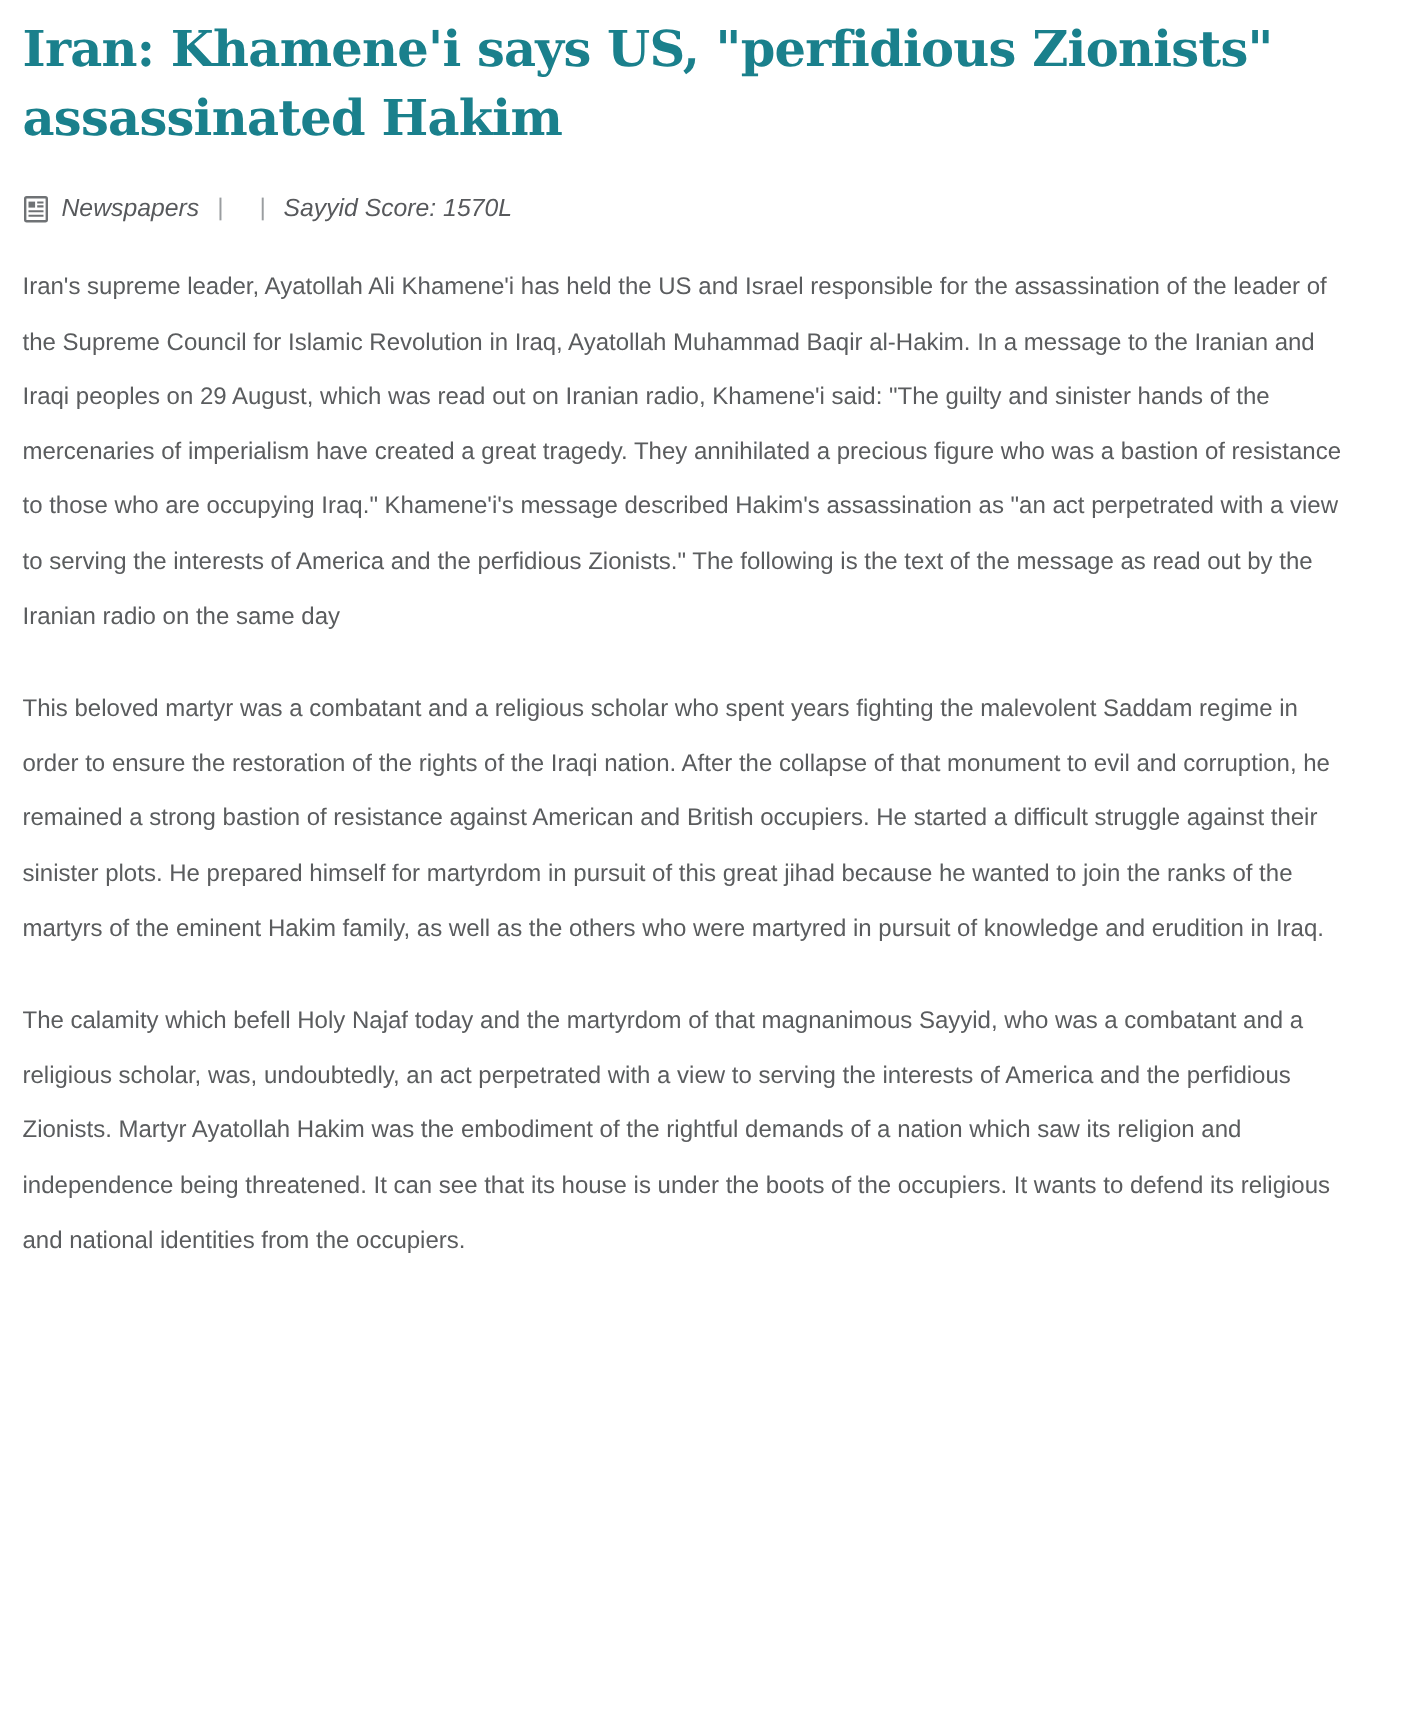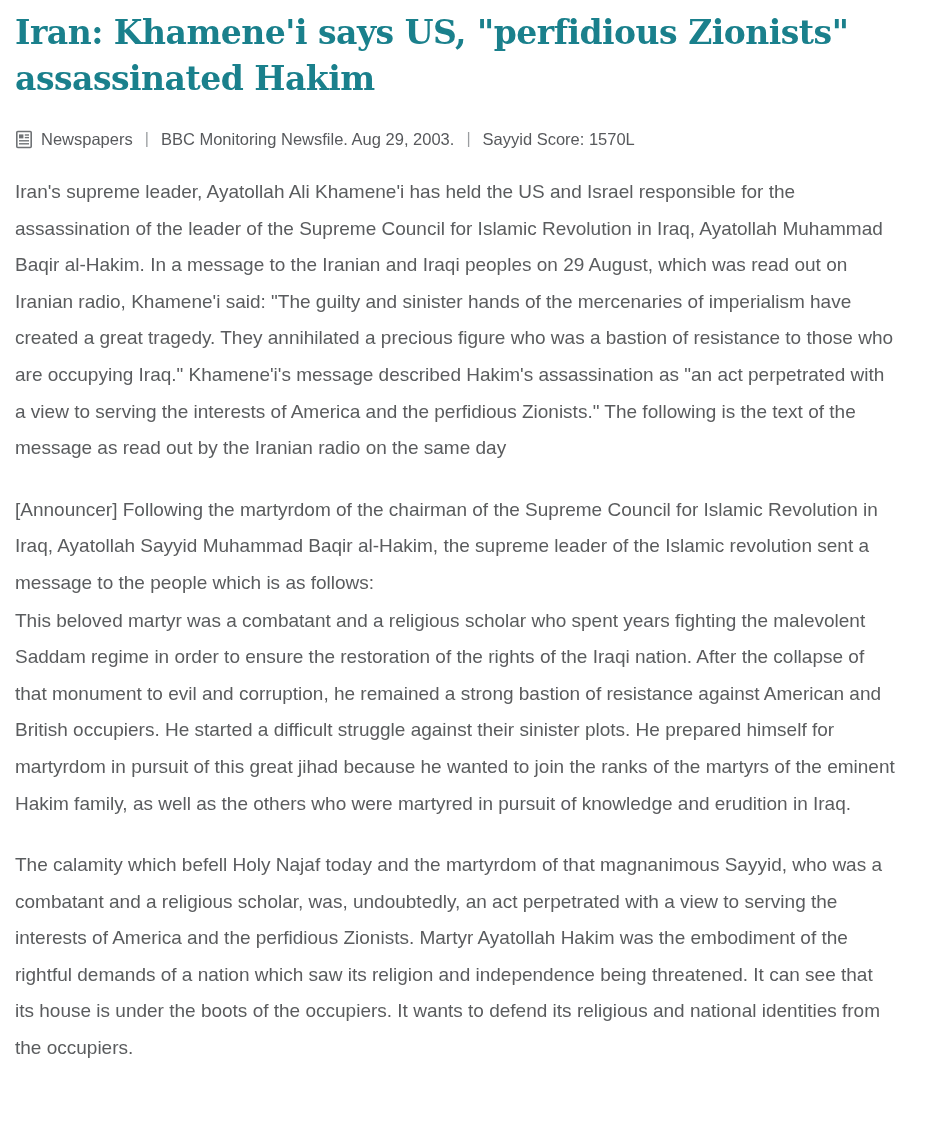--- a/index.html
+++ b/index.html
@@ -26,32 +26,33 @@
     max-width: 920px;
   }
   .meta-bar {
     display: flex;
     align-items: center;
     color: #57595c;
     font-size: 16.5px;
     line-height: 22px;
     margin: 0 0 24px 0;
     white-space: nowrap;
+    font-style: italic;
   }
   .meta-bar .icon {
     display: inline-flex;
     margin-right: 8px;
   }
   .meta-bar .sep {
     color: #9a9da0;
     padding: 0 12px;
     font-size: 16px;
   }
   .article-body p {
-    font-size: 19px;
+    font-size: 16px;
     line-height: 36.6px;
     color: #5a5c5e;
     margin: 0 0 25px 0;
     max-width: 880px;
   }
   .article-body p.tight {
     margin-bottom: 1px;
   }
   .article-body p:last-child {
     margin-bottom: 0;
@@ -70,25 +71,23 @@
         <rect x="1.8" y="2.5" width="14.4" height="16" rx="1" fill="none" stroke="#6f7275" stroke-width="1.6"></rect>
         <rect x="4" y="5.4" width="4.4" height="4" fill="#6f7275"></rect>
         <line x1="9.8" y1="6" x2="14" y2="6" stroke="#6f7275" stroke-width="1.4"></line>
         <line x1="9.8" y1="8.6" x2="14" y2="8.6" stroke="#6f7275" stroke-width="1.4"></line>
         <line x1="4" y1="11.8" x2="14" y2="11.8" stroke="#6f7275" stroke-width="1.4"></line>
         <line x1="4" y1="14.8" x2="14" y2="14.8" stroke="#6f7275" stroke-width="1.4"></line>
       </svg>
     </span>
     <span>Newspapers</span>
     <span class="sep">|</span>
-    <span>BBC Monitoring Newsfile. Aug 29, 2003.</span>
     <span class="sep">|</span>
     <span>Sayyid Score: 1570L</span>
   </div>
 
   <div class="article-body">
     <p>Iran's supreme leader, Ayatollah Ali Khamene'i has held the US and Israel responsible for the assassination of the leader of the Supreme Council for Islamic Revolution in Iraq, Ayatollah Muhammad Baqir al-Hakim. In a message to the Iranian and Iraqi peoples on 29 August, which was read out on Iranian radio, Khamene'i said: "The guilty and sinister hands of the mercenaries of imperialism have created a great tragedy. They annihilated a precious figure who was a bastion of resistance to those who are occupying Iraq." Khamene'i's message described Hakim's assassination as "an act perpetrated with a view to serving the interests of America and the perfidious Zionists." The following is the text of the message as read out by the Iranian radio on the same day</p>
-    <p class="tight">[Announcer] Following the martyrdom of the chairman of the Supreme Council for Islamic Revolution in Iraq, Ayatollah Sayyid Muhammad Baqir al-Hakim, the supreme leader of the Islamic revolution sent a message to the people which is as follows:</p>
     <p>This beloved martyr was a combatant and a religious scholar who spent years fighting the malevolent Saddam regime in order to ensure the restoration of the rights of the Iraqi nation. After the collapse of that monument to evil and corruption, he remained a strong bastion of resistance against American and British occupiers. He started a difficult struggle against their sinister plots. He prepared himself for martyrdom in pursuit of this great jihad because he wanted to join the ranks of the martyrs of the eminent Hakim family, as well as the others who were martyred in pursuit of knowledge and erudition in Iraq.</p>
     <p>The calamity which befell Holy Najaf today and the martyrdom of that magnanimous Sayyid, who was a combatant and a religious scholar, was, undoubtedly, an act perpetrated with a view to serving the interests of America and the perfidious Zionists. Martyr Ayatollah Hakim was the embodiment of the rightful demands of a nation which saw its religion and independence being threatened. It can see that its house is under the boots of the occupiers. It wants to defend its religious and national identities from the occupiers.</p>
   </div>
 
 </div>
 
 </body></html>

